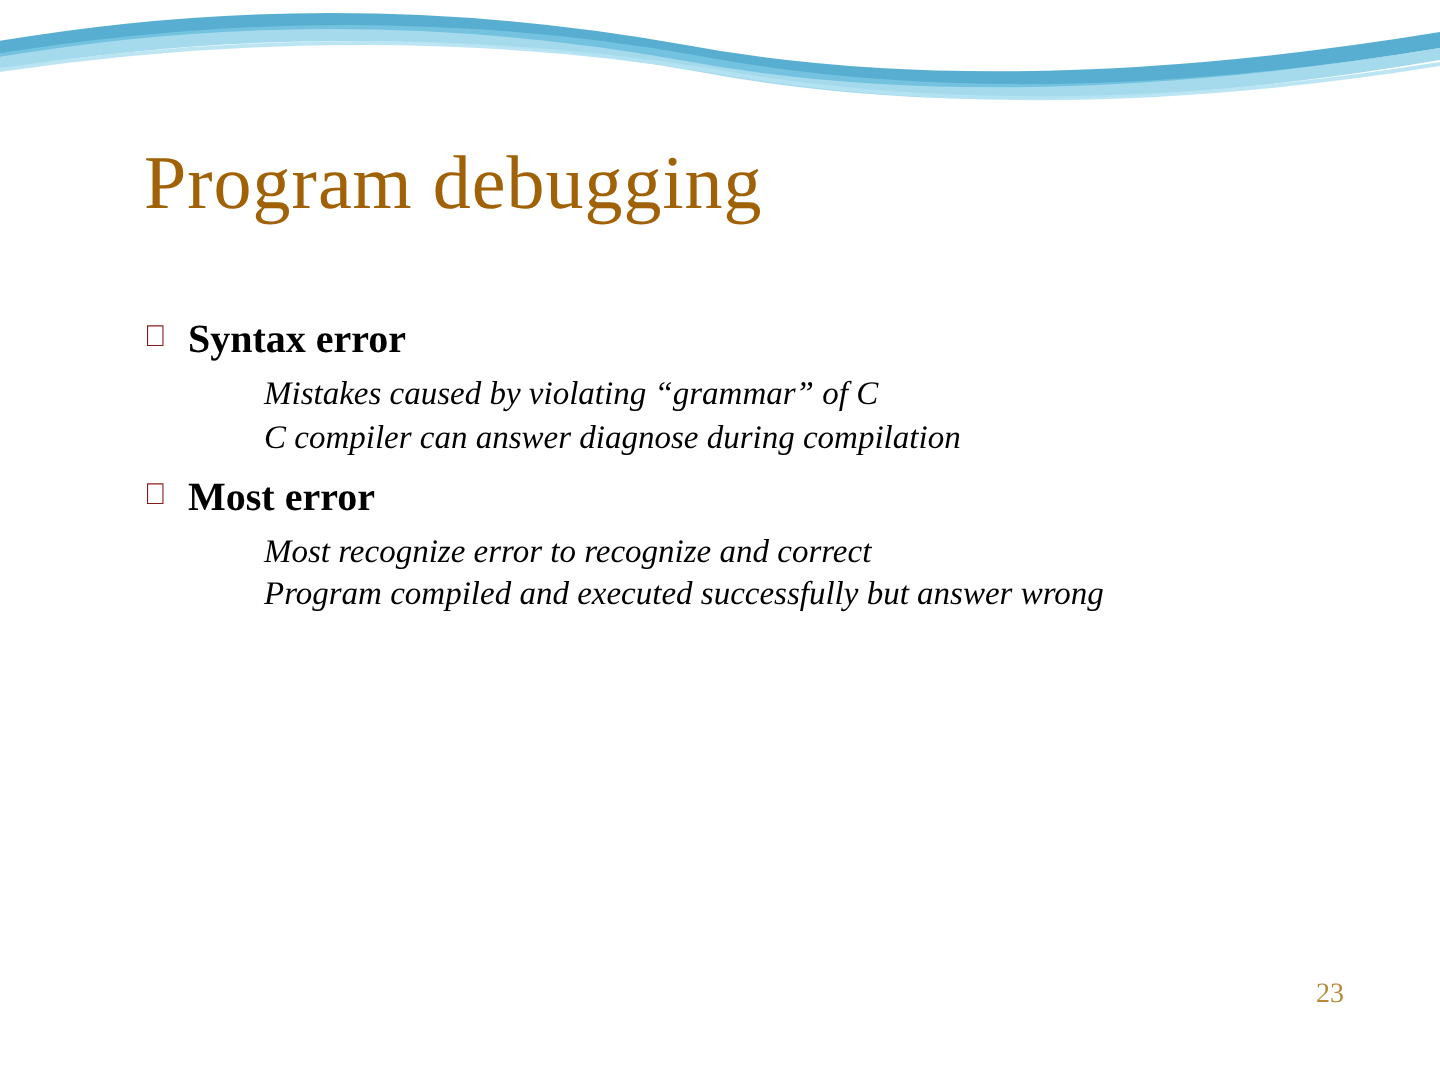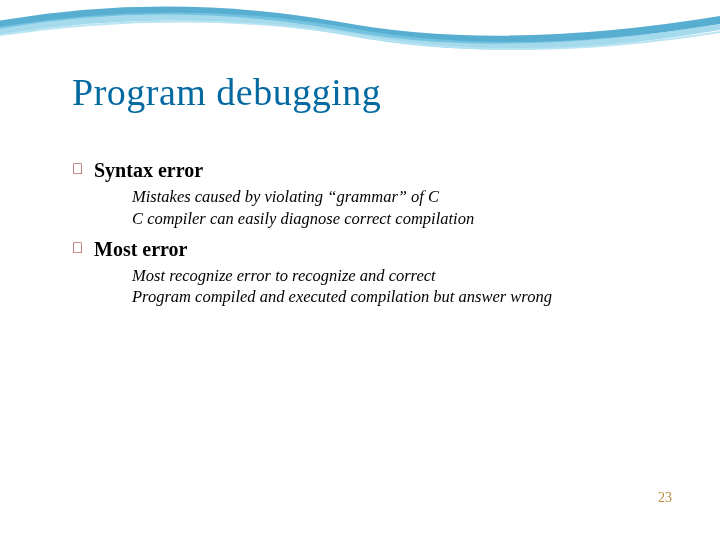--- a/index.html
+++ b/index.html
@@ -1,19 +1,19 @@
 <!DOCTYPE html>
 <html><head>
 <meta charset="utf-8">
 <style>
   * { margin: 0; padding: 0; box-sizing: border-box; }
   html, body { width: 720px; height: 540px; background: #fff; font-family: Georgia, 'Times New Roman', serif; position: relative; overflow: hidden; }
   .swoosh { position: absolute; top: 0; left: 0; width: 720px; height: 90px; pointer-events: none; }
   .slide { padding: 70px 64px 40px 72px; }
-  .title { font-size: 38px; color: #0369a1; font-weight: 400; margin-bottom: 28px; letter-spacing: 0.5px; }
+  .title { font-size: 38px; color: #a16207; font-weight: 400; margin-bottom: 28px; letter-spacing: 0.5px; }
   .level1 { list-style: none; margin-top: 43px; }
   .level1 > li { margin-bottom: 2px; }
   .l1-head { font-size: 20px; font-weight: 700; color: #000; position: relative; padding-left: 22px; line-height: 1.35; }
   .l1-head::before { content: "\E04B"; font-family: "Segoe UI Symbol","Apple Symbols",sans-serif; position: absolute; left: 0; top: 2px; color: #8a1a1a; font-size: 15px; }
   .level2 { list-style: none; margin: 2px 0 6px 40px; }
   .level2 > li { font-size: 16.5px; color: #000; position: relative; padding-left: 20px; line-height: 1.32; font-style: italic; }
   .level2 > li::before { content: "\E04B"; font-family: "Segoe UI Symbol","Apple Symbols",sans-serif; position: absolute; left: 0; top: 2px; color: #8a1a1a; font-size: 13px; }
   .page-num { position: absolute; bottom: 34px; right: 48px; font-size: 14px; color: #b88a3a; font-family: Georgia, serif; }
 </style>
 </head>
@@ -26,26 +26,26 @@
 </svg>
 
 <div class="slide">
   <h1 class="title">Program debugging</h1>
 
   <ul class="level1">
     <li>
       <div class="l1-head">Syntax error</div>
       <ul class="level2">
         <li>Mistakes caused by violating “grammar” of C</li>
-        <li>C compiler can easily diagnose correct compilation</li>
+        <li>C compiler can answer diagnose during compilation</li>
       </ul>
     </li>
     <li>
       <div class="l1-head">Most error</div>
       <ul class="level2">
         <li>Most recognize error to recognize and correct</li>
-        <li>Program compiled and executed compilation but answer wrong</li>
+        <li>Program compiled and executed successfully but answer wrong</li>
       </ul>
     </li>
   </ul>
 </div>
 
 <div class="page-num">23</div>
 
 </body></html>

